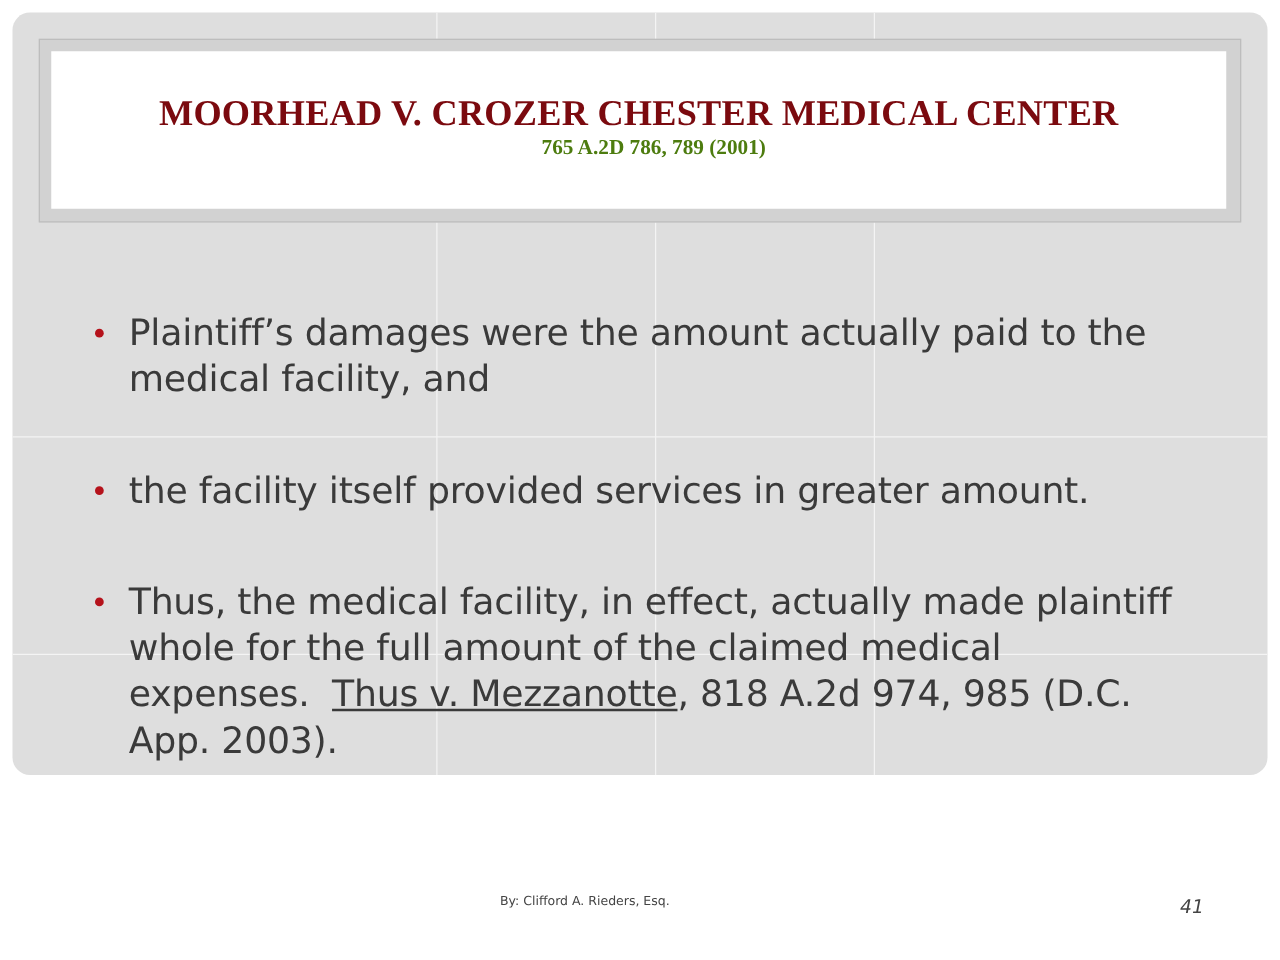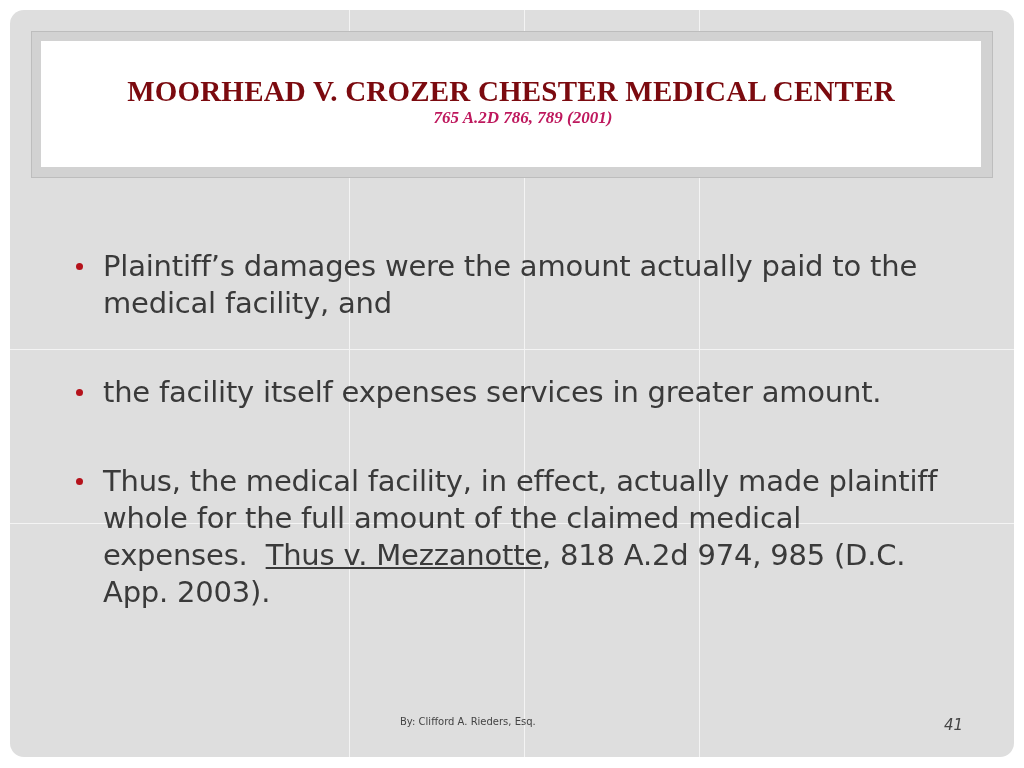--- a/index.html
+++ b/index.html
@@ -8,21 +8,21 @@
       width: 1024px;
       height: 768px;
       background: #ffffff;
       overflow: hidden;
     }
     .slide {
       position: absolute;
       left: 10px;
       top: 10px;
       width: 1004px;
-      height: 747px;
+      height: 610px;
       background: #dedede;
       border-radius: 14px;
       overflow: hidden;
     }
     .gridline-v {
       position: absolute;
       top: 0;
       width: 1px;
       height: 100%;
       background: #f4f4f4;
@@ -59,24 +59,23 @@
       font-weight: bold;
       font-size: 29px;
       color: #7b0a0f;
       letter-spacing: 0.2px;
       line-height: 34px;
     }
     .title-sub {
       font-family: "Liberation Serif", "DejaVu Serif", serif;
       font-weight: bold;
       font-size: 17px;
-      color: #be185d;
+      color: #4d7c0f;
       line-height: 20px;
       padding-left: 24px;
-      font-style: italic;
     }
     .bullets {
       position: absolute;
       left: 58px;
       top: 236px;
       width: 880px;
       margin: 12px;
       padding: 0;
       list-style: none;
     }
@@ -139,21 +138,21 @@
   </div>
 </div>
 
 <ul class="bullets">
   <li class="bullet">
     <span class="bullet-dot"></span>
     <span>Plaintiff’s damages were the amount actually paid to the medical facility, and</span>
   </li>
   <li class="bullet">
     <span class="bullet-dot"></span>
-    <span>the facility itself expenses services in greater amount.</span>
+    <span>the facility itself provided services in greater amount.</span>
   </li>
   <li class="bullet">
     <span class="bullet-dot"></span>
     <span>Thus, the medical facility, in effect, actually made plaintiff whole for the full amount of the claimed medical expenses.&nbsp;&nbsp;</span><span class="case-link">Thus v. Mezzanotte</span><span>, 818 A.2d 974, 985 (D.C. App. 2003).</span>
   </li>
 </ul>
 
 <div class="footer-text">By:  Clifford A. Rieders, Esq.</div>
 <div class="page-num">41</div>
 

